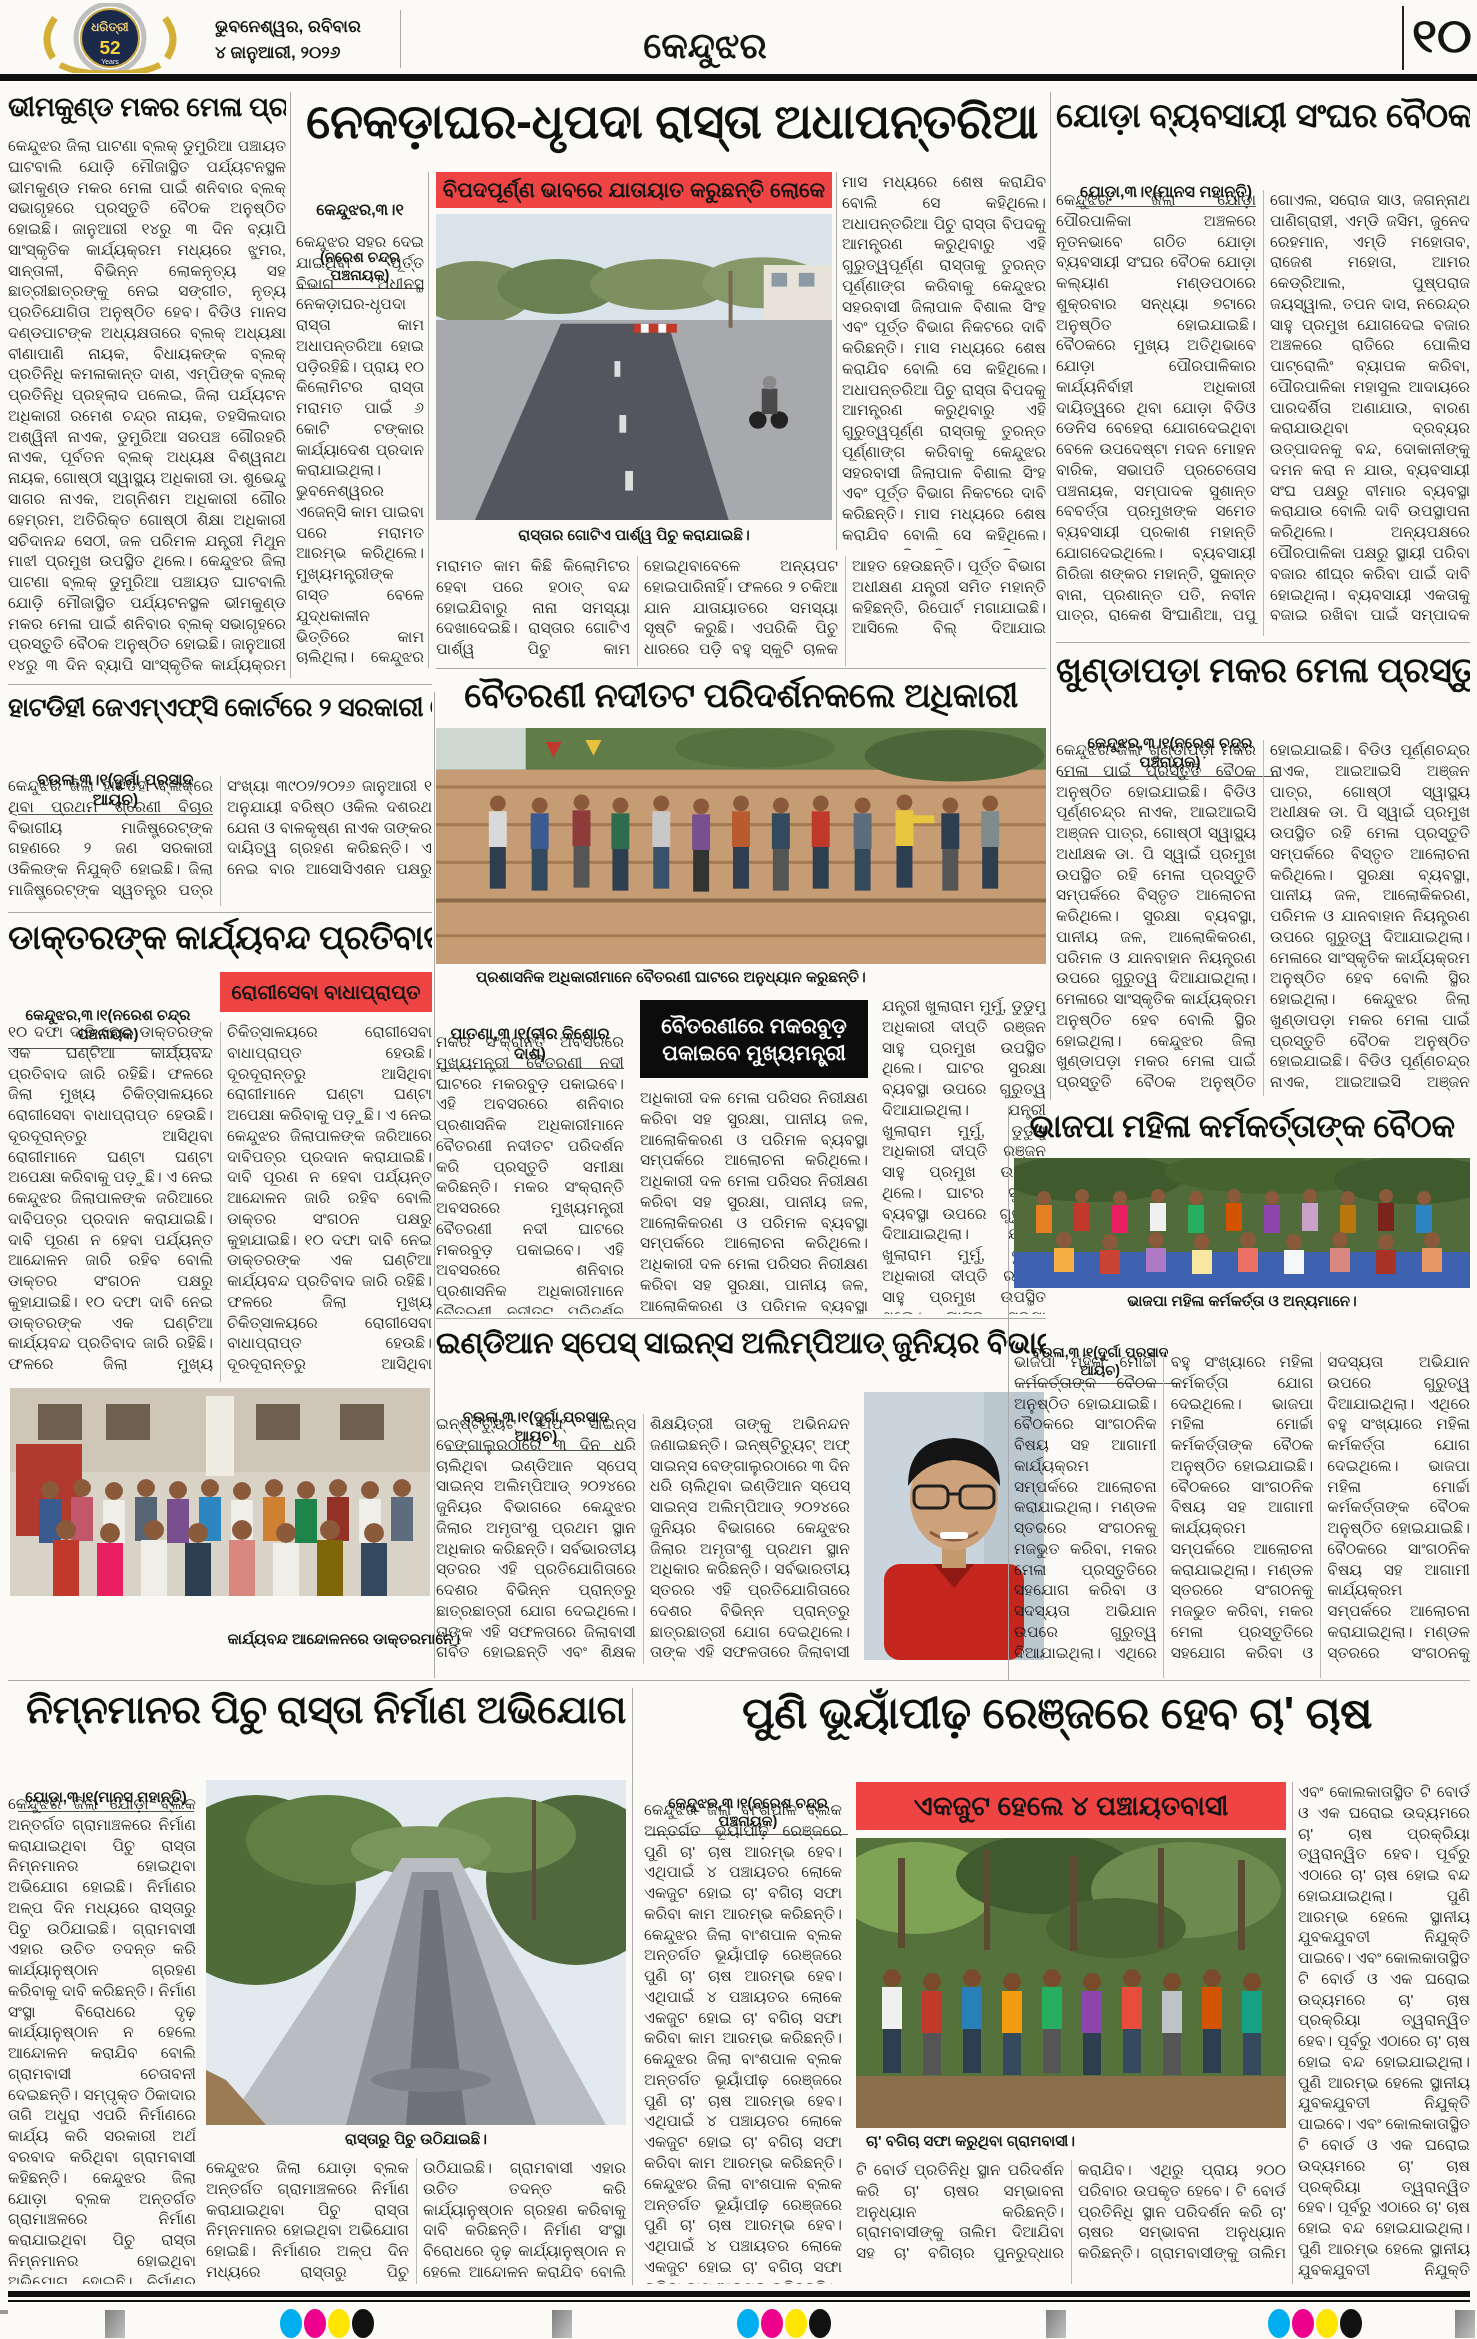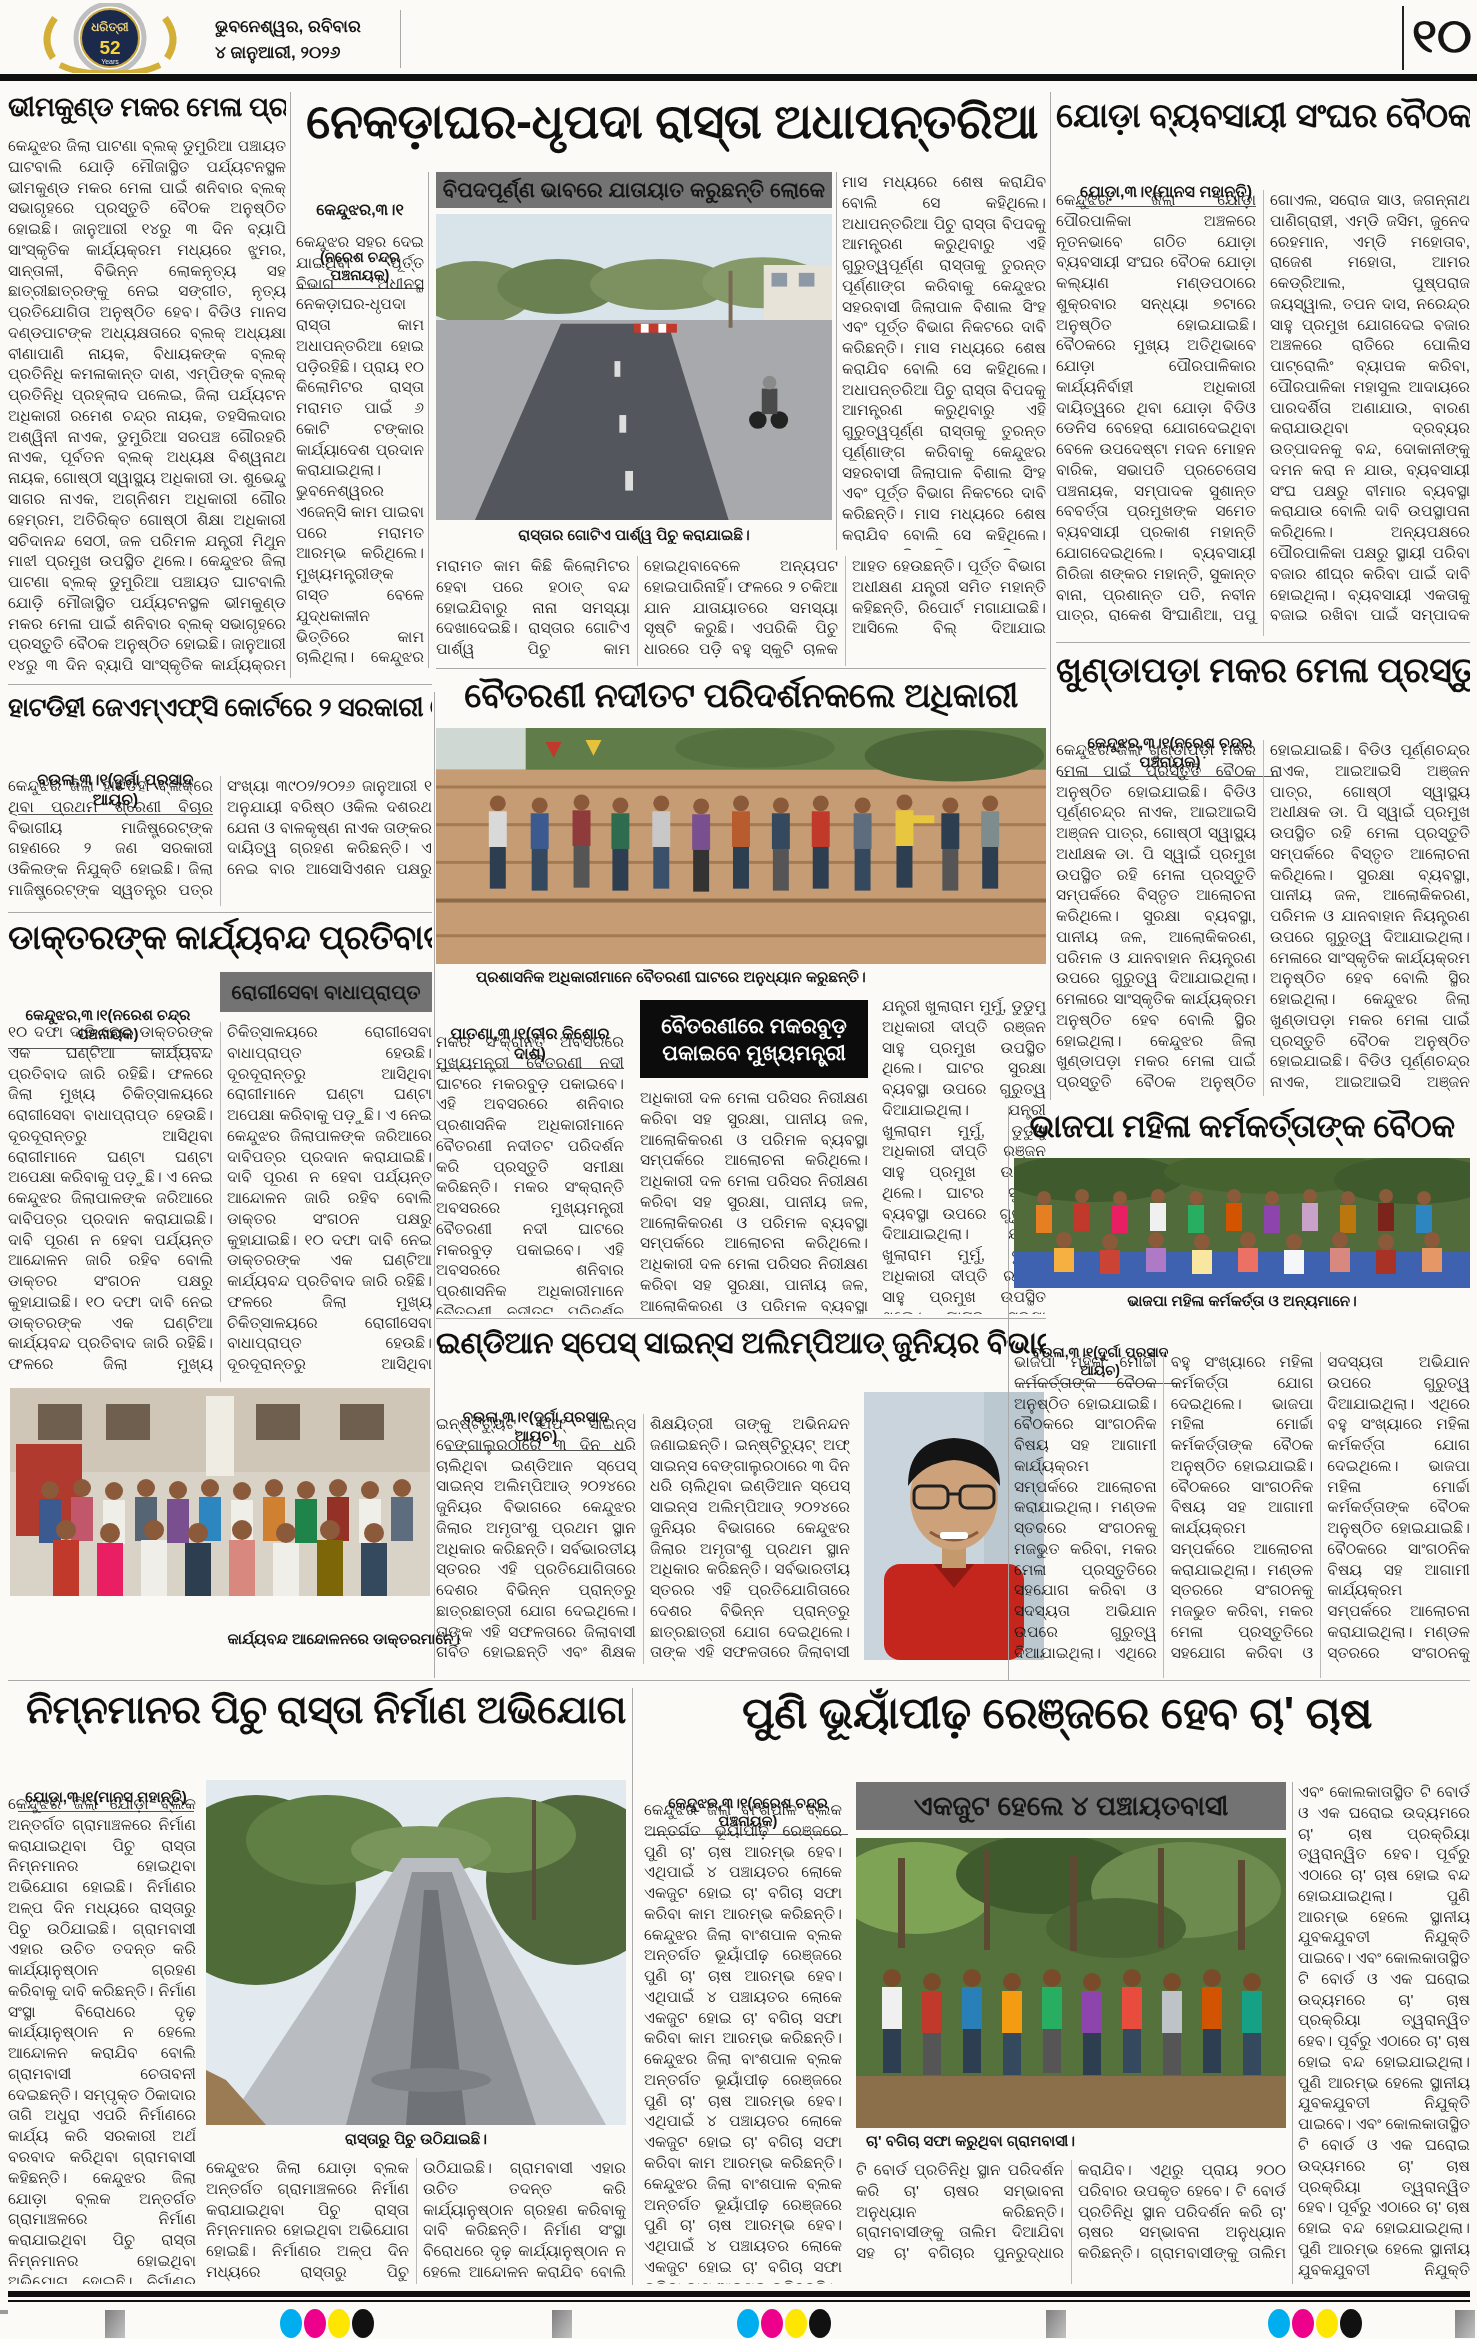--- a/index.html
+++ b/index.html
@@ -5,21 +5,21 @@
   html,body{margin:0;padding:0;background:#888;}
   #page{position:relative;width:1477px;height:2339px;background:#fbfaf6;color:#151515;
         font-family:"Liberation Sans","DejaVu Sans",sans-serif;overflow:hidden;}
   .abs{position:absolute;}
   .hl{font-weight:bold;white-space:nowrap;overflow:hidden;text-align:center;color:#101010;letter-spacing:-.5px;}
   .byline{font-weight:bold;text-align:center;font-size:16px;line-height:1.25;
           border-bottom:1px solid #555;padding-bottom:4px;margin-top:28px;}
   .body{font-size:15.5px;text-align:justify;line-height:1.34;overflow:hidden;color:#1c1c1c;}
   .cols2{column-count:2;column-gap:14px;column-rule:1px solid #b9b9b9;}
   .cols3{column-count:3;column-gap:14px;column-rule:1px solid #b9b9b9;}
-  .gbox{background:#737373;font-weight:bold;display:flex;align-items:center;justify-content:center;
+  .gbox{background:#ef4444;font-weight:bold;display:flex;align-items:center;justify-content:center;
         text-align:center;overflow:hidden;white-space:nowrap;}
   .bbox{background:#0c0c0c;color:#fff;font-weight:bold;display:flex;flex-direction:column;
         align-items:center;justify-content:center;text-align:center;line-height:1.3;overflow:hidden;}
   .cap{font-weight:bold;font-size:15px;text-align:center;white-space:nowrap;overflow:hidden;}
   .vrule{width:1px;background:#a9a9a9;}
   .hrule{height:1px;background:#a9a9a9;}
   .photo{position:absolute;overflow:hidden;background:#cfcfcf;}
   .photo svg{display:block;width:100%;height:100%;}
   
   .date{font-weight:bold;font-size:17px;line-height:1.55;}
@@ -47,20 +47,21 @@
       <text x="75" y="28" text-anchor="middle" font-size="12" font-weight="bold" fill="#f3d27a">ଧରିତ୍ରୀ</text>
       <text x="75" y="51" text-anchor="middle" font-size="19" font-weight="bold" fill="#f6d33c">52</text>
       <text x="75" y="61" text-anchor="middle" font-size="7" fill="#e8e8e8">Years</text>
     </svg>
   </div>
   <div class="abs date" style="left:215px;top:14px;width:180px;">
     <div>ଭୁବନେଶ୍ୱର, ରବିବାର</div>
     <div>୪ ଜାନୁଆରୀ, ୨୦୨୬</div>
   </div>
   <div class="abs vrule" style="left:400px;top:10px;height:58px;"></div>
+  <div class="abs mast-city" style="left:540px;top:25px;width:330px;">କେନ୍ଦୁଝର</div>
   <div class="abs vrule" style="left:1402px;top:6px;height:64px;width:2px;background:#222;"></div>
   <div class="abs mast-page" style="left:1412px;top:8px;width:60px;">୧୦</div>
   <div class="abs blackbar" style="left:0;top:74px;width:1477px;height:7px;"></div>
 
   <section class="abs" style="left:8px;top:92px;width:278px;height:586px;">
     <div class="hl" style="font-size:27px;height:38px;">ଭୀମକୁଣ୍ଡ ମକର ମେଳା ପ୍ରସ୍ତୁତି</div>
     <div class="body fill" style="height:540px;margin-top:6px;">କେନ୍ଦୁଝର ଜିଲା ପାଟଣା ବ୍ଲକ୍ ଡୁମୁରିଆ ପଞ୍ଚାୟତ ଘାଟବାଲି ଯୋଡ଼ି ମୌଜାସ୍ଥିତ ପର୍ଯ୍ୟଟନସ୍ଥଳ ଭୀମକୁଣ୍ଡ ମକର ମେଳା ପାଇଁ ଶନିବାର ବ୍ଲକ୍ ସଭାଗୃହରେ ପ୍ରସ୍ତୁତି ବୈଠକ ଅନୁଷ୍ଠିତ ହୋଇଛି। ଜାନୁଆରୀ ୧୪ରୁ ୩ ଦିନ ବ୍ୟାପି ସାଂସ୍କୃତିକ କାର୍ଯ୍ୟକ୍ରମ ମଧ୍ୟରେ ଝୁମର, ସାନ୍ତାଳୀ, ବିଭିନ୍ନ ଲୋକନୃତ୍ୟ ସହ ଛାତ୍ରୀଛାତ୍ରଙ୍କୁ ନେଇ ସଙ୍ଗୀତ, ନୃତ୍ୟ ପ୍ରତିଯୋଗିତା ଅନୁଷ୍ଠିତ ହେବ। ବିଡିଓ ମାନସ ଦଣ୍ଡପାଟଙ୍କ ଅଧ୍ୟକ୍ଷତାରେ ବ୍ଲକ୍ ଅଧ୍ୟକ୍ଷା ବୀଣାପାଣି ନାୟକ, ବିଧାୟକଙ୍କ ବ୍ଲକ୍ ପ୍ରତିନିଧି କମଳାକାନ୍ତ ଦାଶ, ଏମ୍‌ପିଙ୍କ ବ୍ଲକ୍ ପ୍ରତିନିଧି ପ୍ରହ୍ଲାଦ ପଲେଇ, ଜିଲା ପର୍ଯ୍ୟଟନ ଅଧିକାରୀ ରମେଶ ଚନ୍ଦ୍ର ନାୟକ, ତହସିଲଦାର ଅଶ୍ୱିନୀ ନାଏକ, ଡୁମୁରିଆ ସରପଞ୍ଚ ଗୌରହରି ନାଏକ, ପୂର୍ବତନ ବ୍ଲକ୍ ଅଧ୍ୟକ୍ଷ ବିଶ୍ୱନାଥ ନାୟକ, ଗୋଷ୍ଠୀ ସ୍ୱାସ୍ଥ୍ୟ ଅଧିକାରୀ ଡା. ଶୁଭେନ୍ଦୁ ସାଗର ନାଏକ, ଅଗ୍ନିଶମ ଅଧିକାରୀ ଗୌର ହେମ୍ରମ, ଅତିରିକ୍ତ ଗୋଷ୍ଠୀ ଶିକ୍ଷା ଅଧିକାରୀ ସଚିଦାନନ୍ଦ ସେଠୀ, ଜଳ ପରିମଳ ଯନ୍ତ୍ରୀ ମିଥୁନ ମାଝୀ ପ୍ରମୁଖ ଉପସ୍ଥିତ ଥିଲେ। କେନ୍ଦୁଝର ଜିଲା ପାଟଣା ବ୍ଲକ୍ ଡୁମୁରିଆ ପଞ୍ଚାୟତ ଘାଟବାଲି ଯୋଡ଼ି ମୌଜାସ୍ଥିତ ପର୍ଯ୍ୟଟନସ୍ଥଳ ଭୀମକୁଣ୍ଡ ମକର ମେଳା ପାଇଁ ଶନିବାର ବ୍ଲକ୍ ସଭାଗୃହରେ ପ୍ରସ୍ତୁତି ବୈଠକ ଅନୁଷ୍ଠିତ ହୋଇଛି। ଜାନୁଆରୀ ୧୪ରୁ ୩ ଦିନ ବ୍ୟାପି ସାଂସ୍କୃତିକ କାର୍ଯ୍ୟକ୍ରମ ମଧ୍ୟରେ ଝୁମର, ସାନ୍ତାଳୀ, ବିଭିନ୍ନ ଲୋକନୃତ୍ୟ ସହ ଛାତ୍ରୀଛାତ୍ରଙ୍କୁ ନେଇ ସଙ୍ଗୀତ, ନୃତ୍ୟ ପ୍ରତିଯୋଗିତା ଅନୁଷ୍ଠିତ ହେବ। ବିଡିଓ ମାନସ ଦଣ୍ଡପାଟଙ୍କ ଅଧ୍ୟକ୍ଷତାରେ ବ୍ଲକ୍ ଅଧ୍ୟକ୍ଷା ବୀଣାପାଣି ନାୟକ, ବିଧାୟକଙ୍କ ବ୍ଲକ୍ ପ୍ରତିନିଧି କମଳାକାନ୍ତ ଦାଶ, ଏମ୍‌ପିଙ୍କ ବ୍ଲକ୍ ପ୍ରତିନିଧି ପ୍ରହ୍ଲାଦ ପଲେଇ, ଜିଲା ପର୍ଯ୍ୟଟନ ଅଧିକାରୀ ରମେଶ ଚନ୍ଦ୍ର ନାୟକ, ତହସିଲଦାର ଅଶ୍ୱିନୀ ନାଏକ, ଡୁମୁରିଆ ସରପଞ୍ଚ ଗୌରହରି ନାଏକ, ପୂର୍ବତନ ବ୍ଲକ୍ ଅଧ୍ୟକ୍ଷ ବିଶ୍ୱନାଥ ନାୟକ, ଗୋଷ୍ଠୀ ସ୍ୱାସ୍ଥ୍ୟ ଅଧିକାରୀ ଡା. ଶୁଭେନ୍ଦୁ ସାଗର ନାଏକ, ଅଗ୍ନିଶମ ଅଧିକାରୀ ଗୌର ହେମ୍ରମ, ଅତିରିକ୍ତ ଗୋଷ୍ଠୀ ଶିକ୍ଷା ଅଧିକାରୀ ସଚିଦାନନ୍ଦ ସେଠୀ, ଜଳ ପରିମଳ ଯନ୍ତ୍ରୀ ମିଥୁନ ମାଝୀ ପ୍ରମୁଖ ଉପସ୍ଥିତ ଥିଲେ।</div>
   </section>
   <div class="abs vrule" style="left:290px;top:92px;height:586px;"></div>
 

